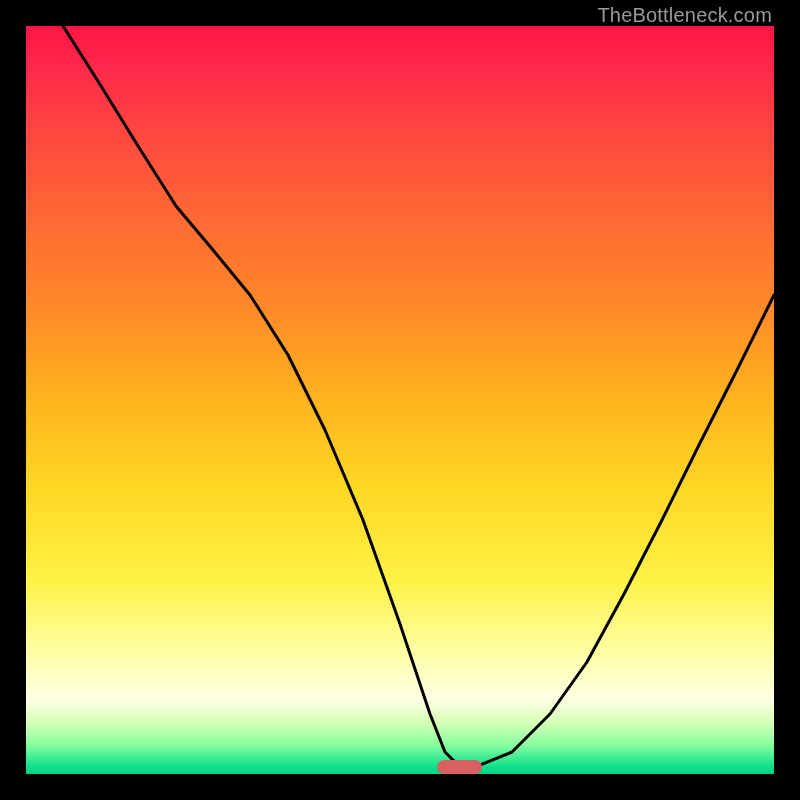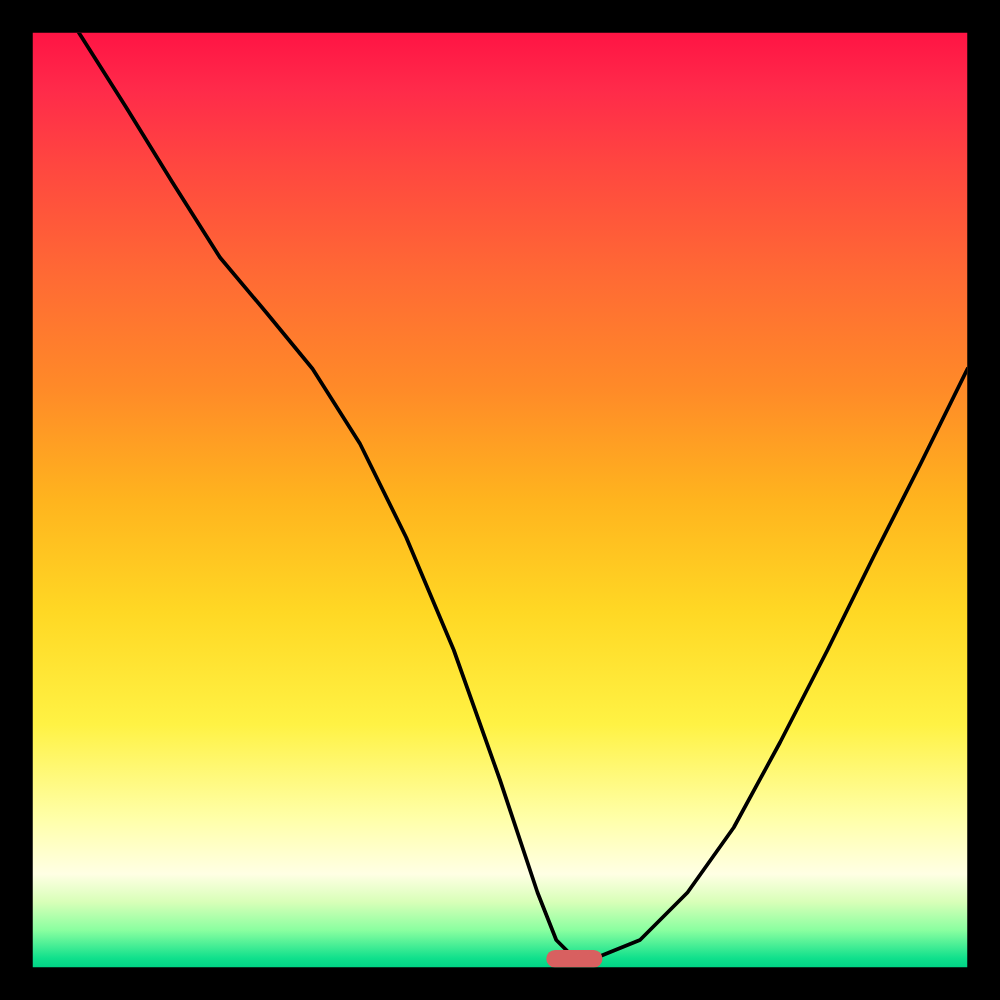--- a/index.html
+++ b/index.html
@@ -75,14 +75,15 @@
   <div class="plot-area">
     <div class="gradient-bg"></div>
 
     <svg class="curve-svg" viewBox="0 0 748 748" preserveAspectRatio="none">
       <path fill="none" stroke="#000" stroke-width="3" stroke-linejoin="round" stroke-linecap="round" d="M37,0 L75,60 L112,120 L150,180 L187,224 L224,269 L262,329 L299,404 L337,494 L374,598 L404,688 L419,726 L434,741 L449,741 L486,726 L524,688 L561,636 L598,568 L636,494 L673,419 L711,344 L748,269"></path>
     </svg>
 
     <div class="marker" style="left:411px;top:734px;width:45px;height:14px;"></div>
   </div>
 
+  <div class="watermark">TheBottleneck.com</div>
 
 </div>
 
 </body></html>

